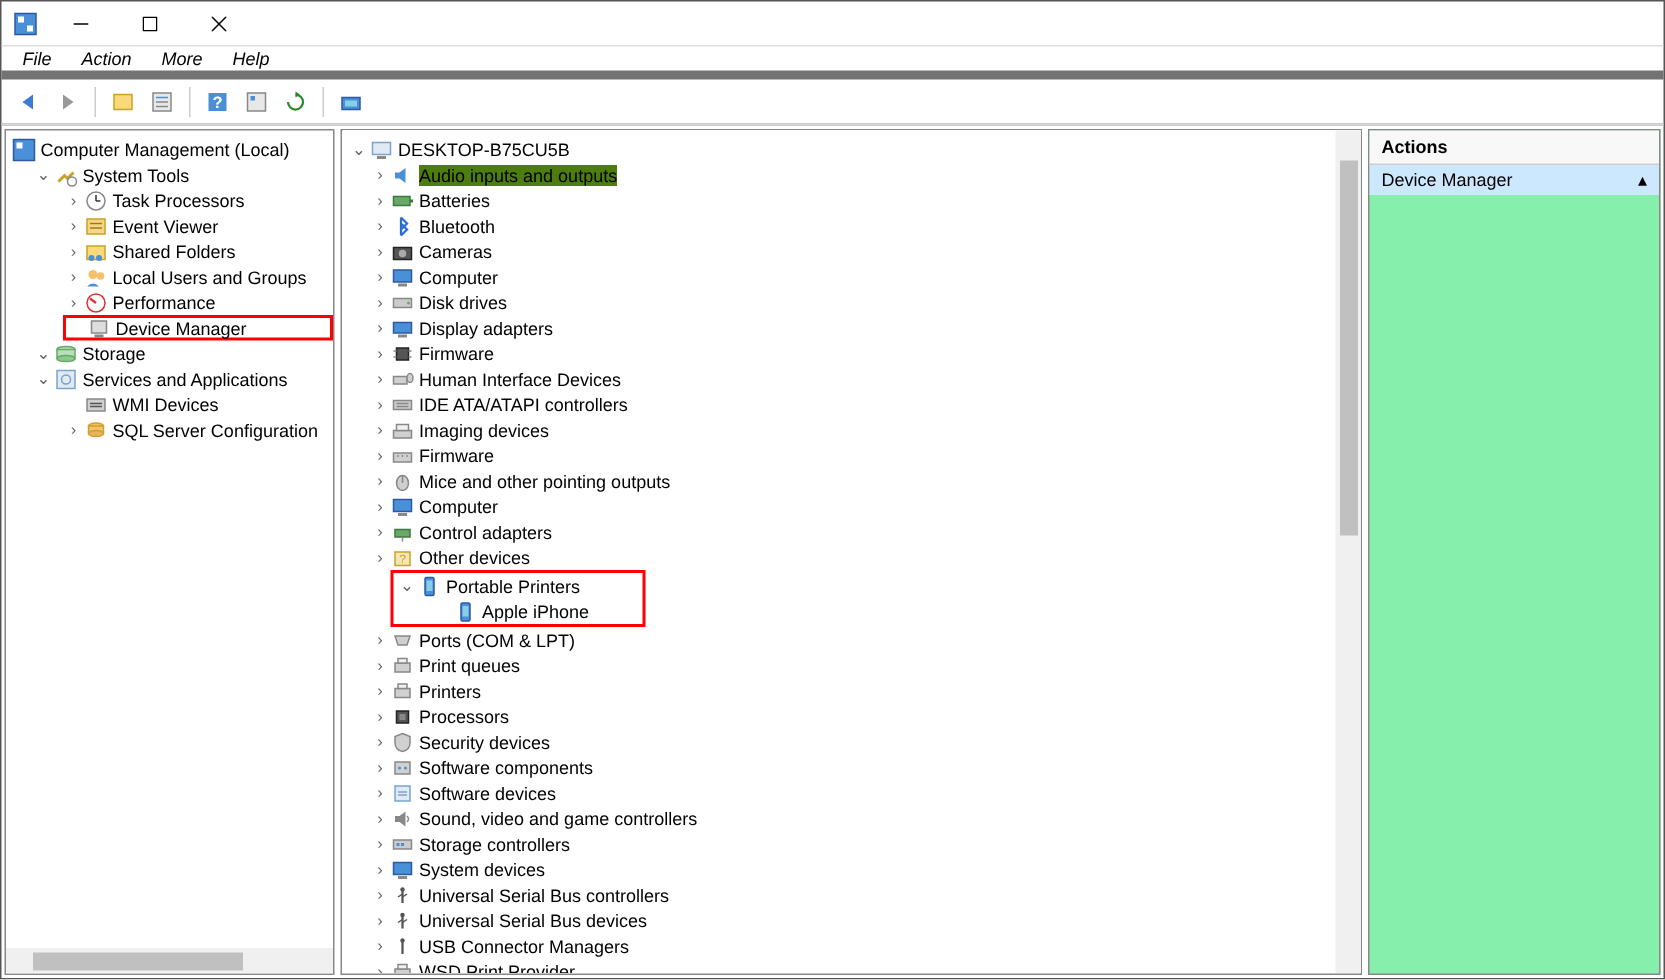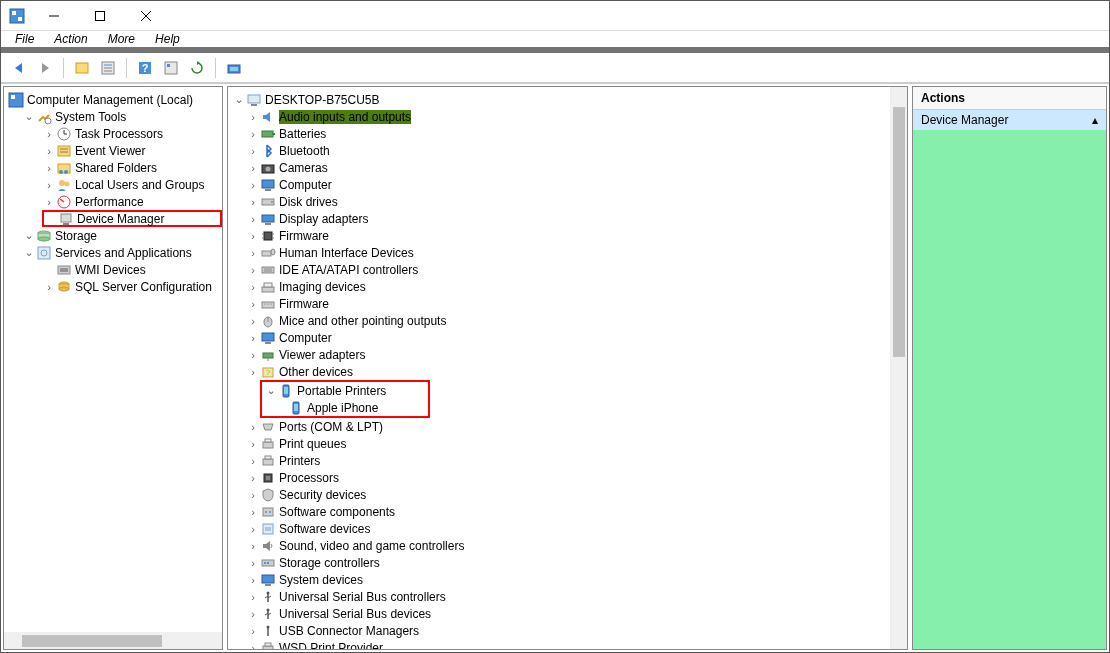--- a/index.html
+++ b/index.html
@@ -443,21 +443,21 @@
             <span class="lbl">Computer</span>
           </div>
         <div class="tree-row indent-1">
             <span class="exp">›</span>
             <span class="ico">
               <svg width="16" height="16">
                 <rect x="3" y="6" width="10" height="5" fill="#6aa86a" stroke="#3a7a3a"></rect>
                 <line x1="8" y1="11" x2="8" y2="14" stroke="#888"></line>
               </svg>
             </span>
-            <span class="lbl">Viewer adapters</span>
+            <span class="lbl">Control adapters</span>
           </div>
         <div class="tree-row indent-1">
             <span class="exp">›</span>
             <span class="ico">
               <svg width="16" height="16">
                 <rect x="3" y="4" width="10" height="9" fill="#f5e6b3" stroke="#c9a227"></rect>
                 <text x="8" y="11" text-anchor="middle" font-size="8" fill="#c9a227">?</text>
               </svg>
             </span>
             <span class="lbl">Other devices</span>
@@ -467,21 +467,21 @@
           <div class="tree-row" style="padding-left:0;">
             <span class="exp" style="margin-left:2px;">⌄</span>
             <span class="ico">
                 <svg width="16" height="16">
                   <rect x="5" y="2" width="6" height="12" rx="1" fill="#4a90d9" stroke="#2c5aa0"></rect>
                   <rect x="6" y="4" width="4" height="7" fill="#87ceeb"></rect>
                 </svg>
               </span>
             <span class="lbl">Portable Printers</span>
           </div>
-          <div class="tree-row" style="padding-left:26px;">
+          <div class="tree-row" style="padding-left:40px;">
             <span class="ico">
                 <svg width="16" height="16">
                   <rect x="5" y="2" width="6" height="12" rx="1" fill="#4a90d9" stroke="#2c5aa0"></rect>
                   <rect x="6" y="4" width="4" height="7" fill="#87ceeb"></rect>
                 </svg>
               </span>
             <span class="lbl">Apple iPhone</span>
           </div>
         </div>
 

